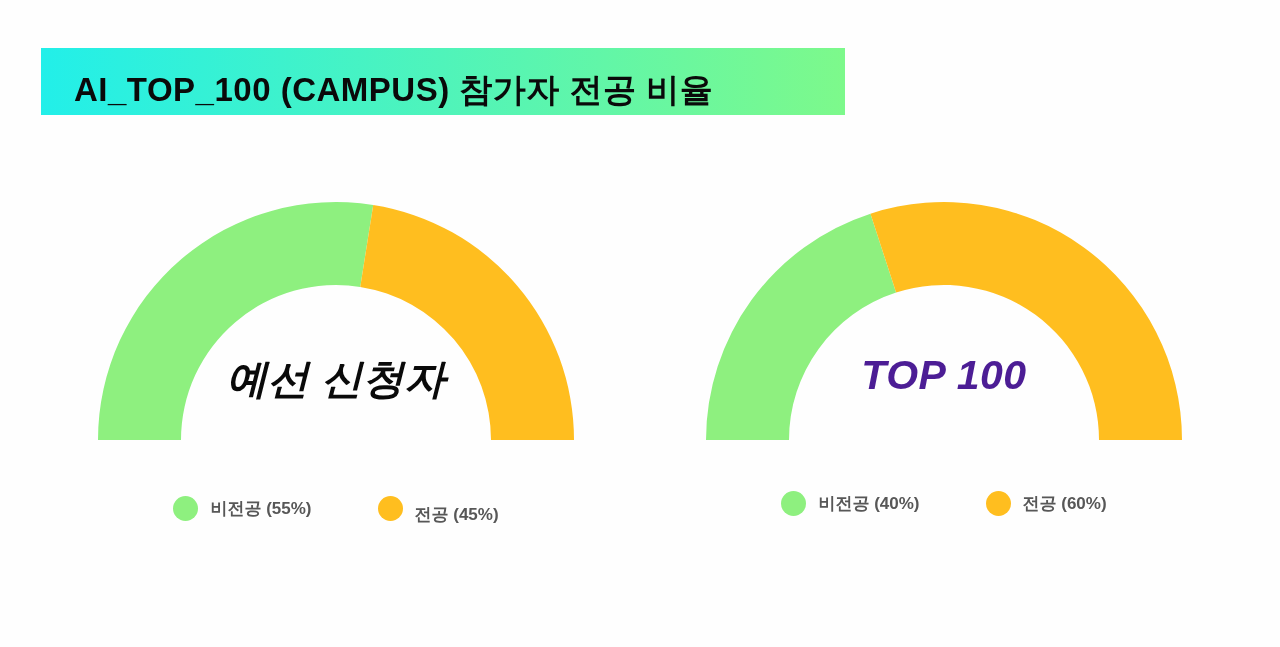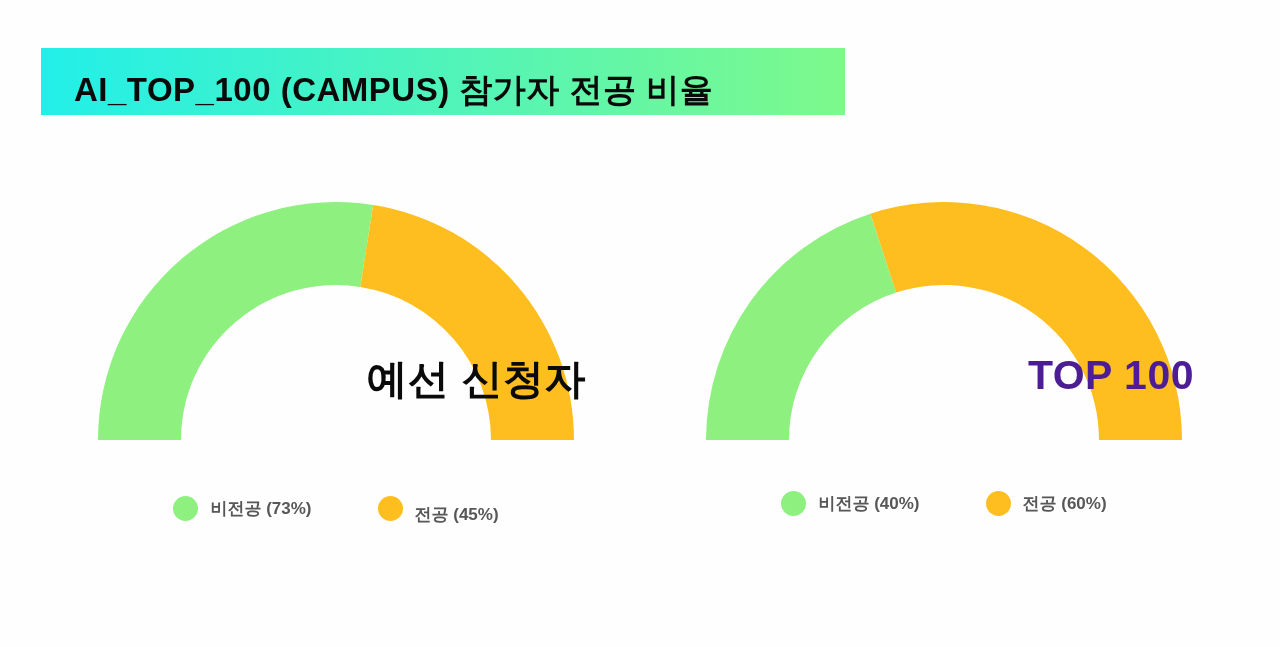--- a/index.html
+++ b/index.html
@@ -61,26 +61,27 @@
     width: 500px;
     height: 270px;
   }
   .gauge-svg { display: block; }
 
   .gauge-center-label {
     position: absolute;
     left: 0;
     top: 167px;
     width: 500px;
-    text-align: right;
+    text-align: center;
     font-size: 41px;
     font-weight: bold;
     color: #0a0a0a;
     letter-spacing: 0.5px;
     white-space: nowrap;
+    font-style: italic;
   }
 
   
   .legend {
     position: absolute;
     top: 306px;
     left: 0;
     width: 500px;
     display: flex;
     justify-content: center;
@@ -118,21 +119,21 @@
     <div class="gauge-svg-wrap">
       <svg class="gauge-svg" width="500" height="270" viewBox="0 0 500 270">
         <path id="arc-left-0" d="M12,255.00000000000003 A238,238 0 0 1 287.2314026795749,19.930174938357197 L274.24734208123573,101.90830720775364 A155,155 0 0 0 95,255.00000000000003 Z" fill="#8ef07f"></path>
         <path id="arc-left-1" d="M287.2314026795749,19.930174938357197 A238,238 0 0 1 488,254.99999999999994 L405,254.99999999999997 A155,155 0 0 0 274.24734208123573,101.90830720775364 Z" fill="#ffbe1f"></path>
       </svg>
     </div>
     <div class="gauge-center-label" style="color: rgb(10, 10, 10);">예선 신청자</div>
     <div class="legend">
       <div class="legend-item">
         <span class="legend-dot" id="dot-l0" style="background: rgb(142, 240, 127);"></span>
-        <span class="legend-label" style="color: rgb(87, 87, 87);">비전공 (73%)</span>
+        <span class="legend-label" style="color: rgb(87, 87, 87);">비전공 (55%)</span>
       </div>
       <div class="legend-item">
         <span class="legend-dot" id="dot-l1" style="background: rgb(255, 190, 31);"></span>
         <span class="legend-label" style="color: rgb(87, 87, 87); margin-top: 12px;">전공 (45%)</span>
       </div>
     </div>
   </div>
 
   <div class="gauge-panel" id="gauge-panel-right">
     <div class="gauge-svg-wrap">

